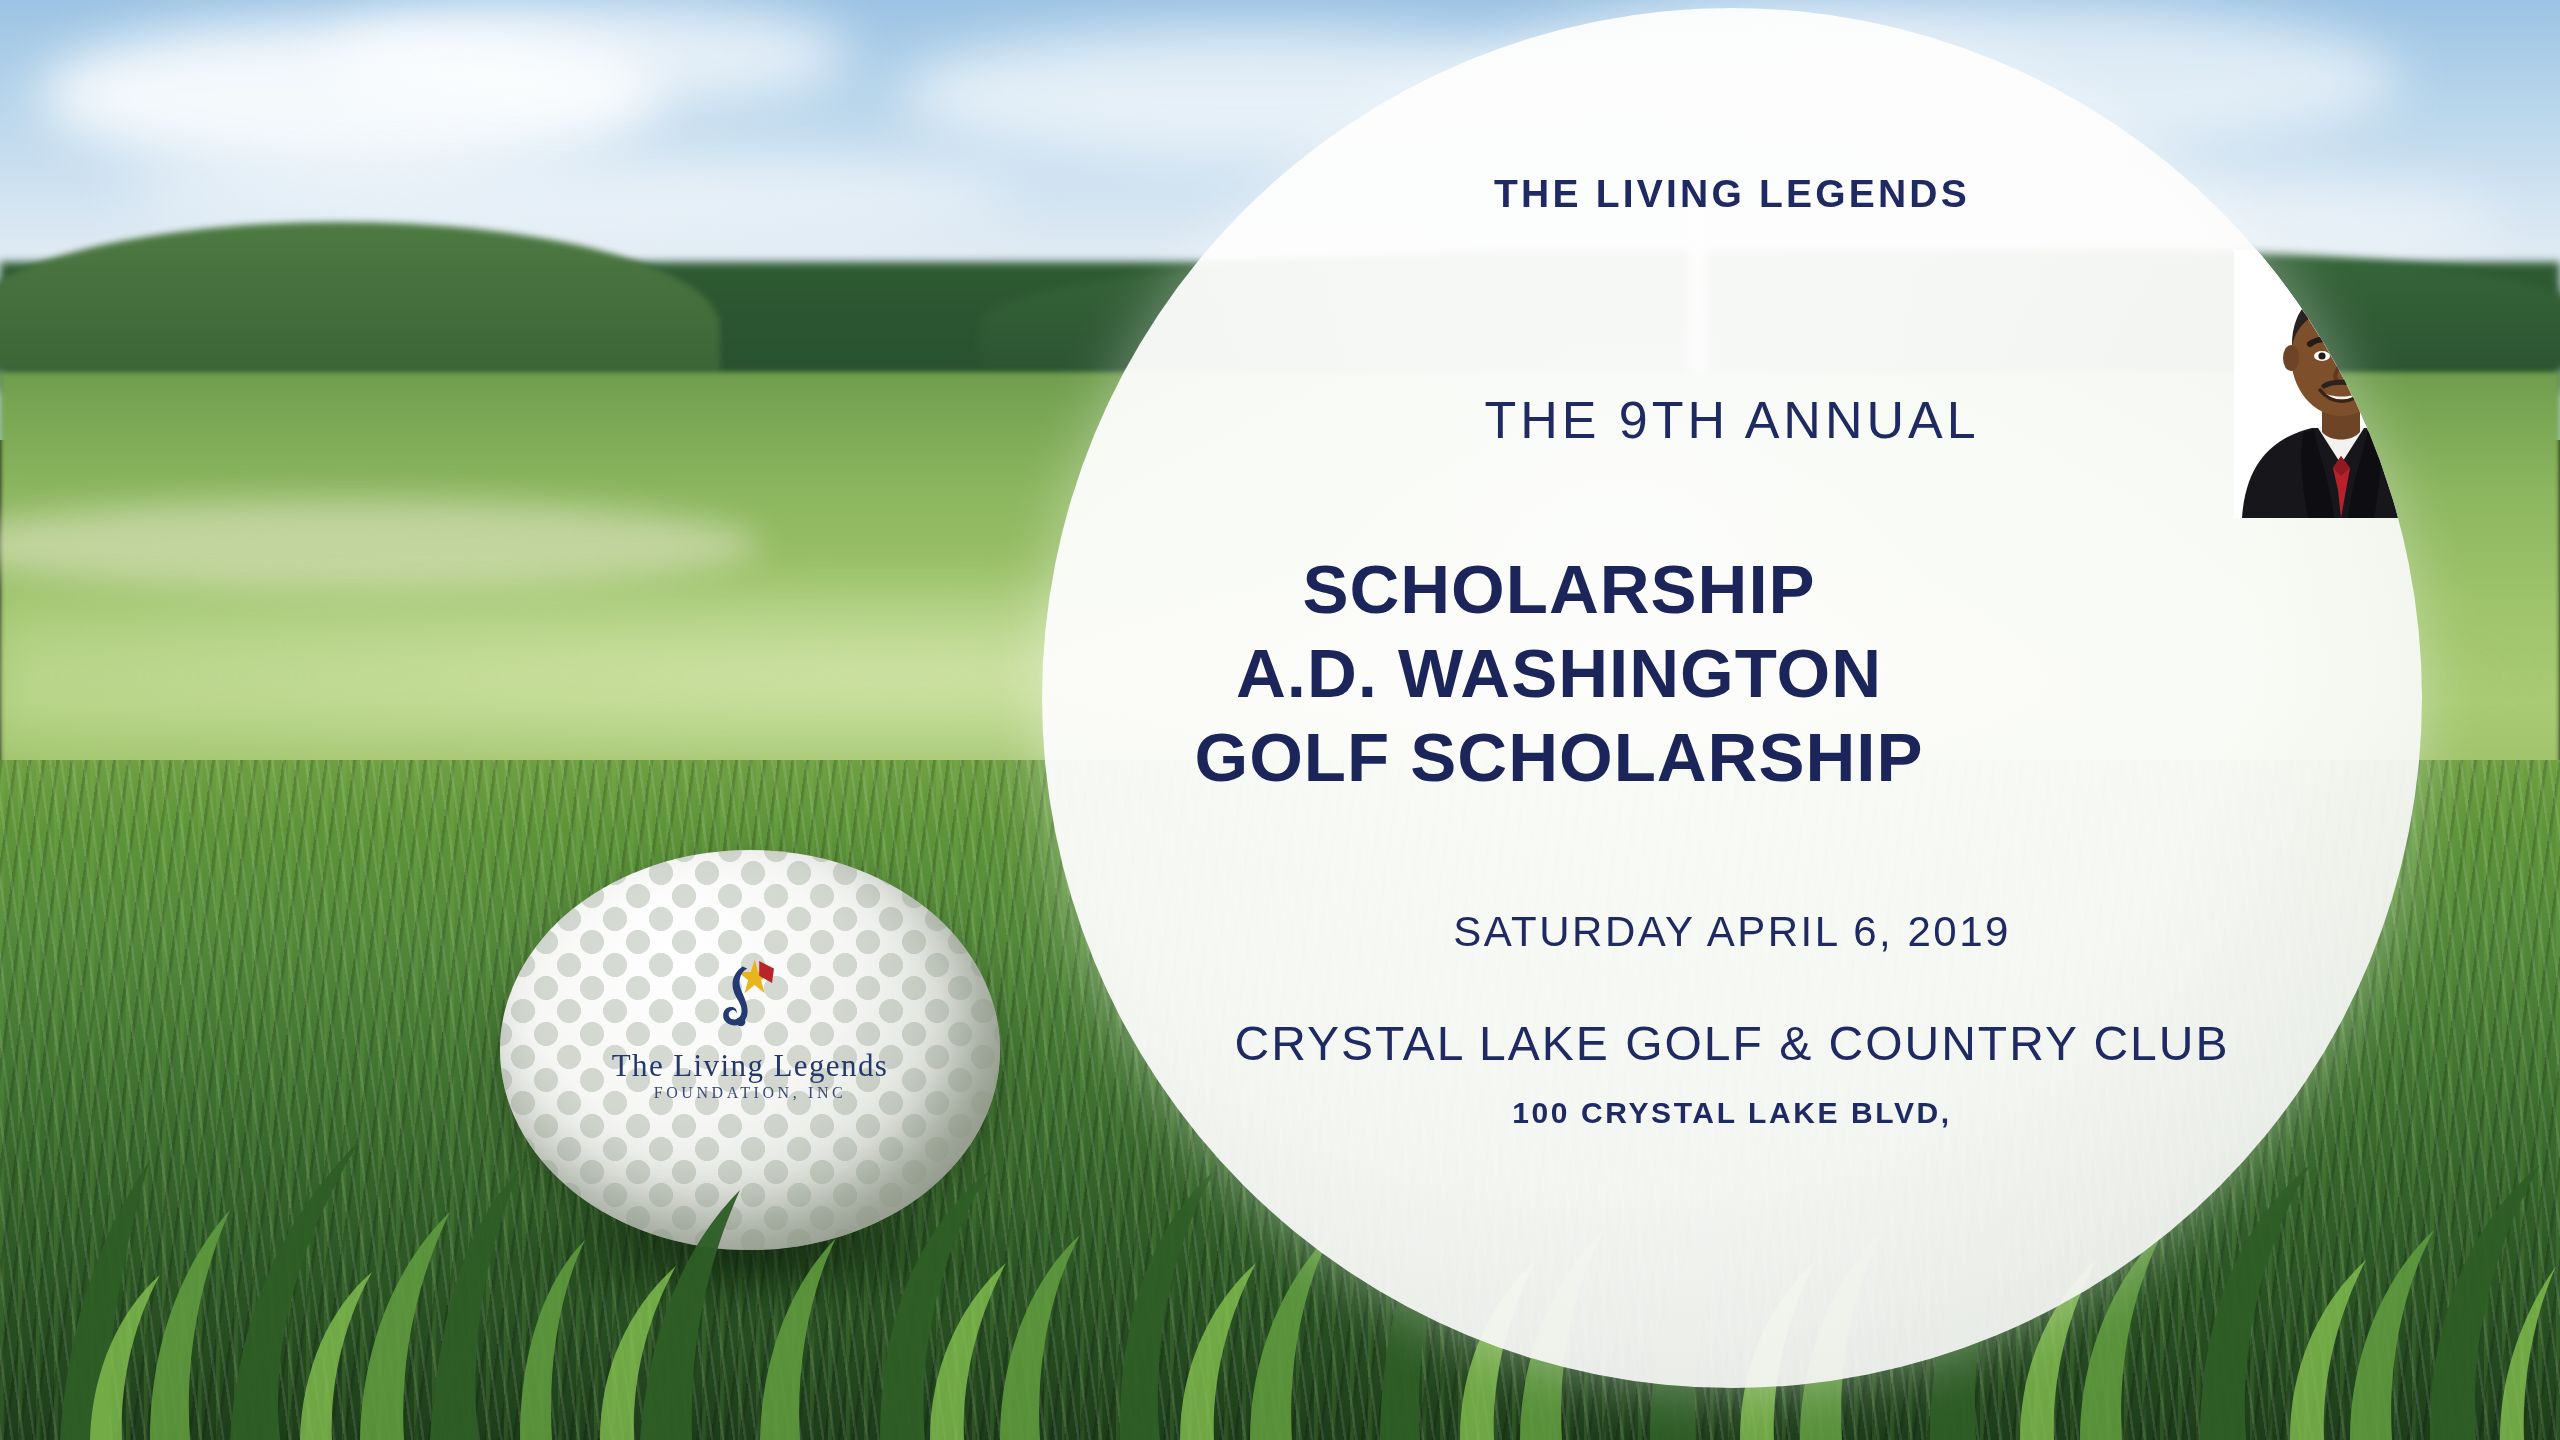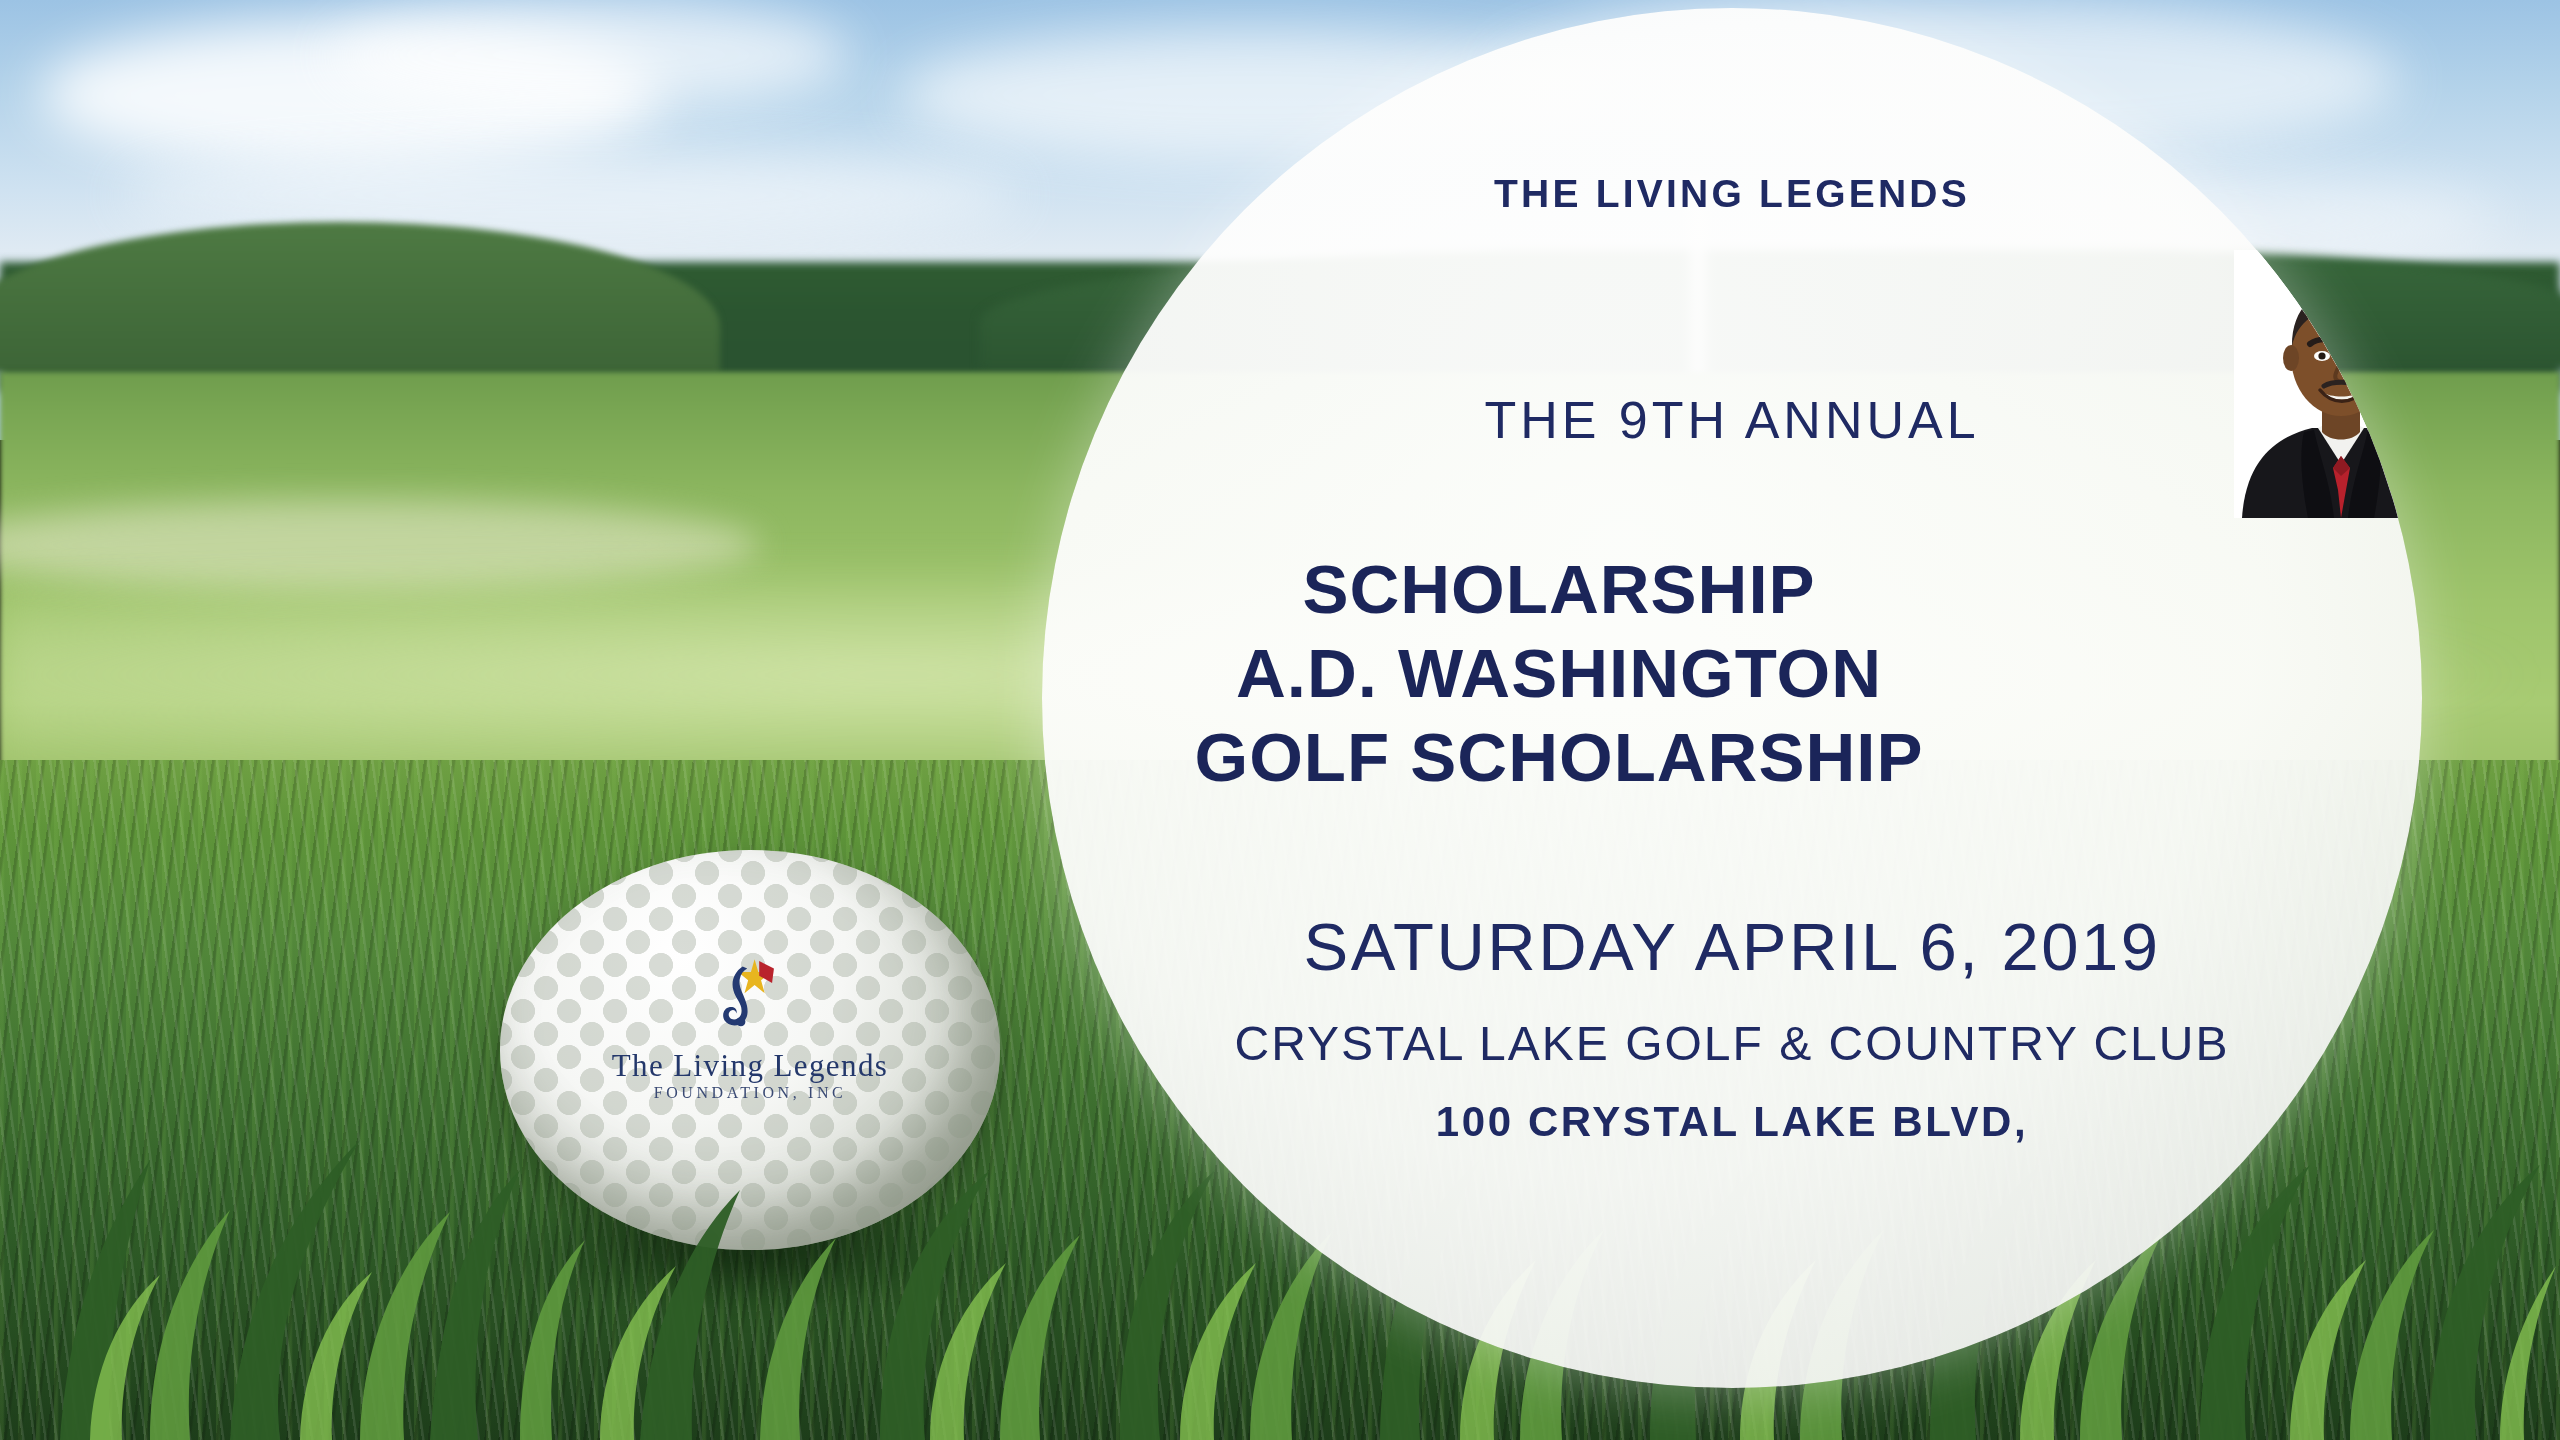--- a/index.html
+++ b/index.html
@@ -232,41 +232,41 @@
     line-height:1.22;
     color:#1b2559;
     text-align:center;
   }
   .title span { display:block; }
 
   .date {
     position:absolute; left:50%; top:900px;
     transform:translateX(-50%);
     width:1150px;
-    font-size:67px;
+    font-size:42px;
     font-weight:normal;
     letter-spacing:2.5px;
     color:#1f2a63;
   }
 
   .venue {
     position:absolute; left:50%; top:1008px;
     transform:translateX(-50%);
     width:1200px;
     font-size:48px;
     font-weight:normal;
     letter-spacing:2px;
     color:#1f2a63;
   }
 
   .address {
     position:absolute; left:50%; top:1082px;
     transform:translateX(-50%);
     width:1100px;
-    font-size:42px;
+    font-size:30px;
     font-weight:bold;
     letter-spacing:2.6px;
     line-height:1.5;
     color:#1f2a63;
   }
 
   
   .headshot {
     position:absolute;
     left:1192px; top:242px;

